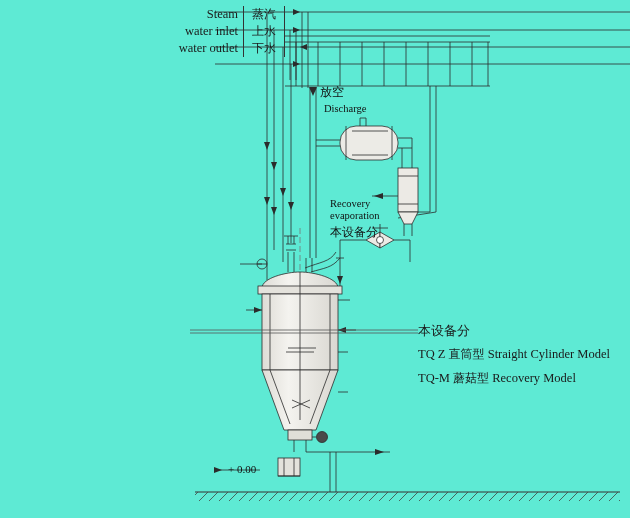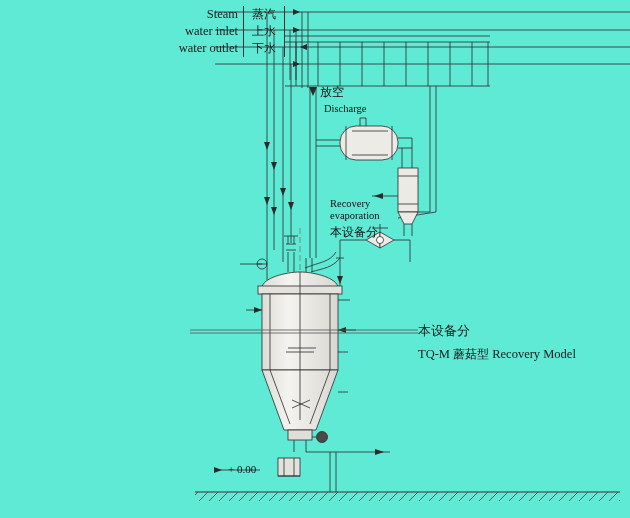--- a/index.html
+++ b/index.html
@@ -296,20 +296,25 @@
   <div class="lbl" style="left:330px; top:198px; font-size:10.5px;">Recovery</div>
   <div class="lbl" style="left:330px; top:210px; font-size:10.5px;text-align:right;">evaporation</div>
   <div class="lbl cn" style="left:330px; top:224px; font-size:12px;">本设备分</div>
 
   <div class="lbl" style="left:228px; top:463px; font-size:11px;text-align:center;">+ 0.00</div>
 
   <div id="legend">
     <div class="legend-title">本设备分</div>
 
 
+    <div class="legend-row">
+      <span>TQ Z</span>
+      <span class="cnpart">直筒型</span>
+      <span>Straight Cylinder Model</span>
+    </div>
 
     <div class="legend-row">
       <span>TQ-M</span>
       <span class="cnpart">蘑菇型</span>
       <span>Recovery  Model</span>
     </div>
   </div>
 
 </div>
 

